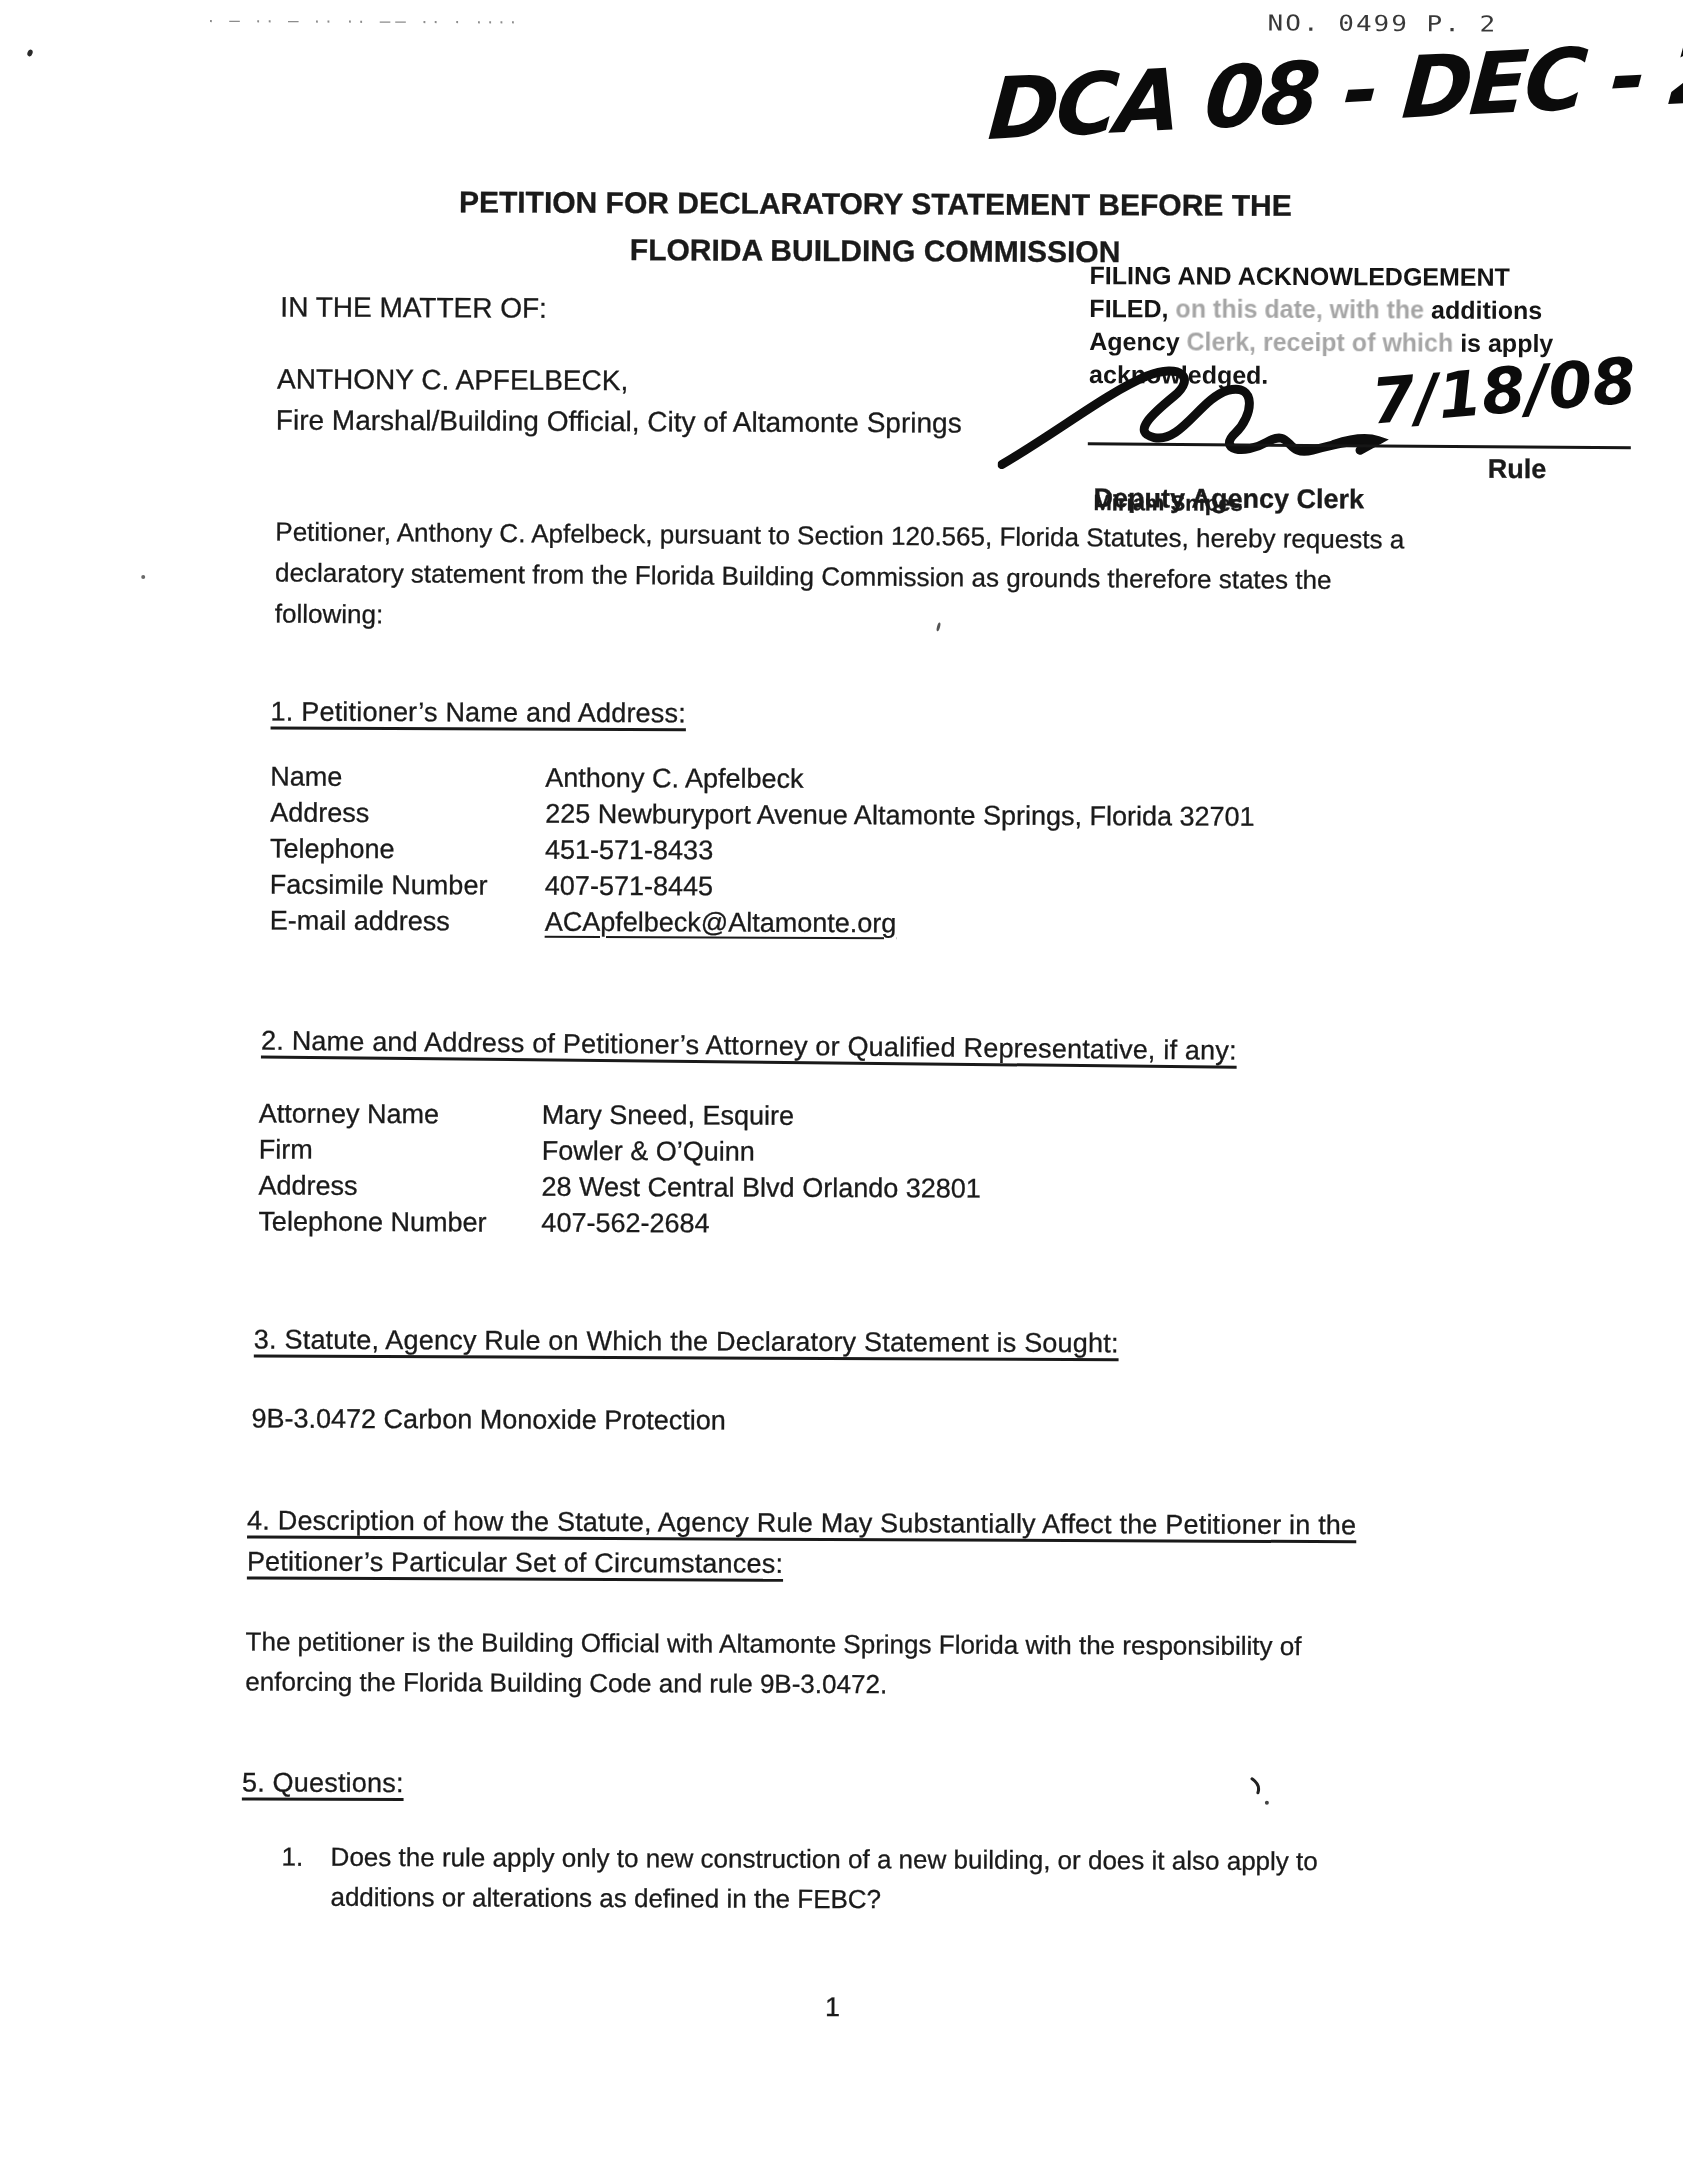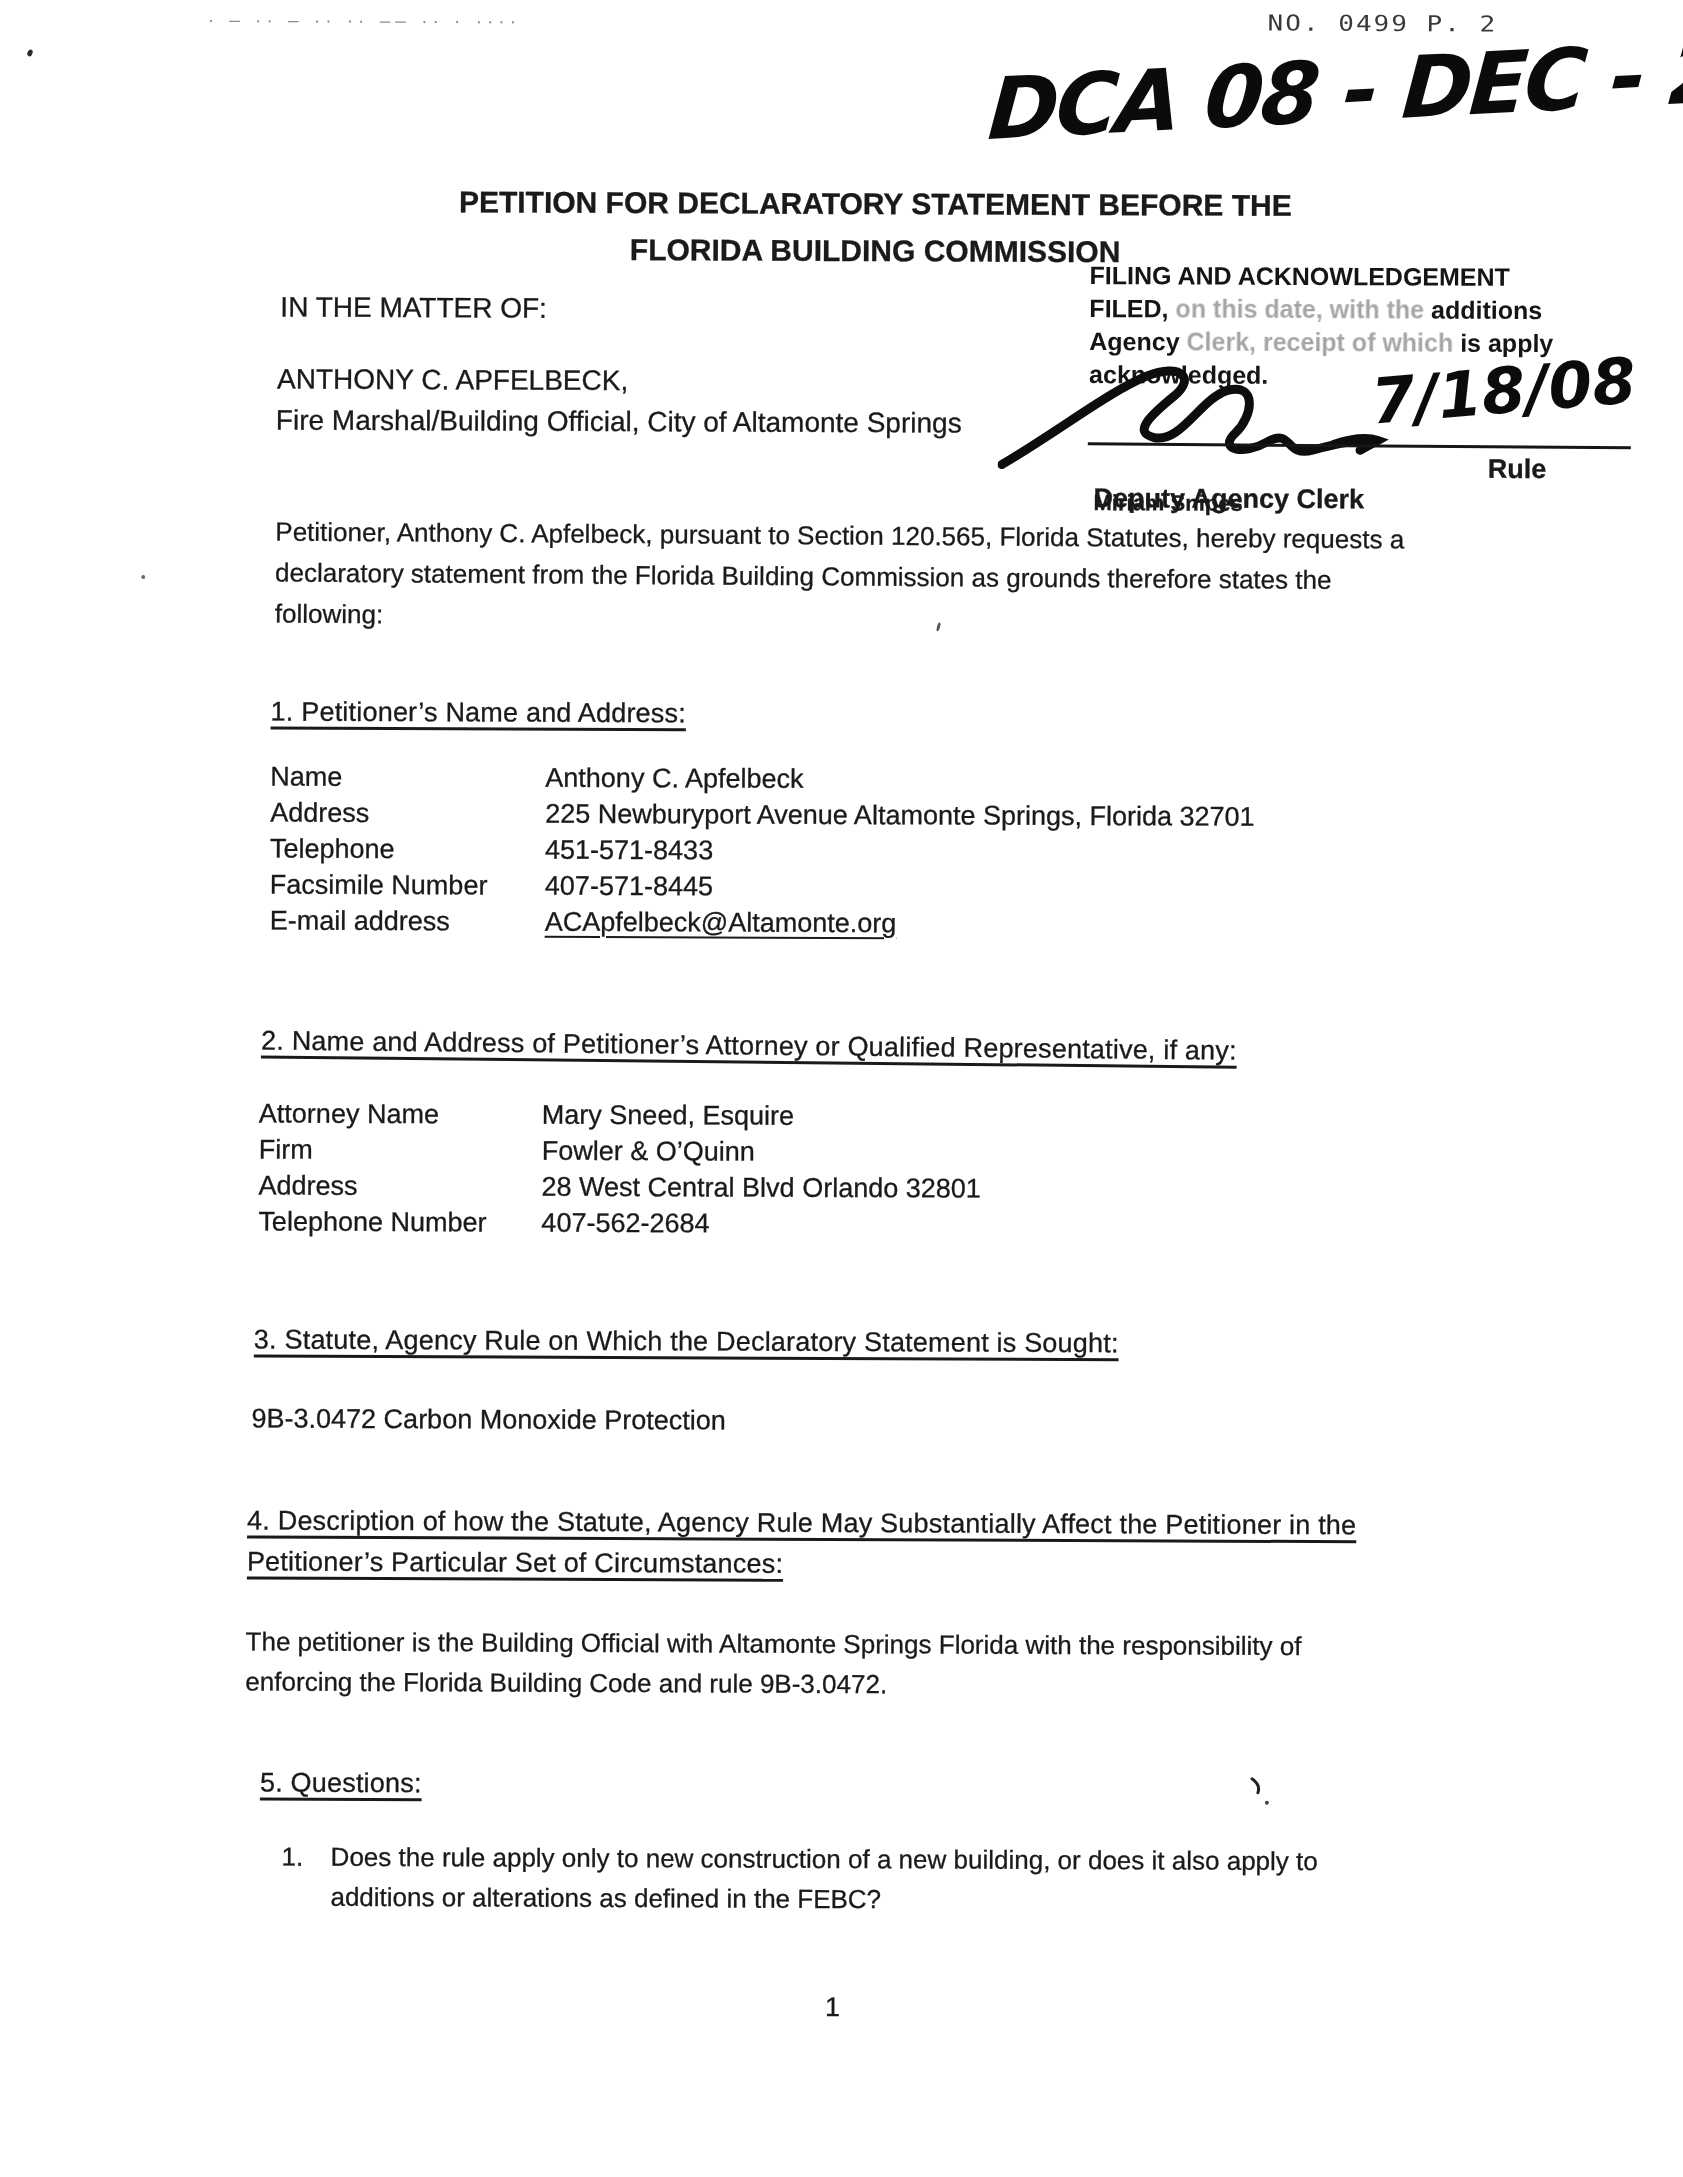--- a/index.html
+++ b/index.html
@@ -81,21 +81,21 @@
   .sec-heading{
     font-size:27px;letter-spacing:0.2px;
     text-decoration:underline;
     text-decoration-thickness:2.5px;
     text-underline-offset:6px;
   }
   .s1-heading{left:269px;top:699px;}
   .s2-heading{left:261px;top:1028px;transform:rotate(.35deg);transform-origin:left top;}
   .s3-heading{left:255px;top:1327px;}
   .s4-heading{left:249px;top:1503px;line-height:41px;}
-  .s5-heading{left:263px;top:1770px;}
+  .s5-heading{left:245px;top:1770px;}
   
   .kv{font-size:27px;}
   .kv .row{display:flex;height:36px;align-items:flex-start;}
   .s1-rows{left:269px;top:764px;}
   .s1-rows .lbl{width:275px;flex:none;}
   .s2-rows{left:259px;top:1101px;}
   .s2-rows .lbl{width:283px;flex:none;}
   .underlined-value{
     text-decoration:underline;
     text-decoration-thickness:2px;

